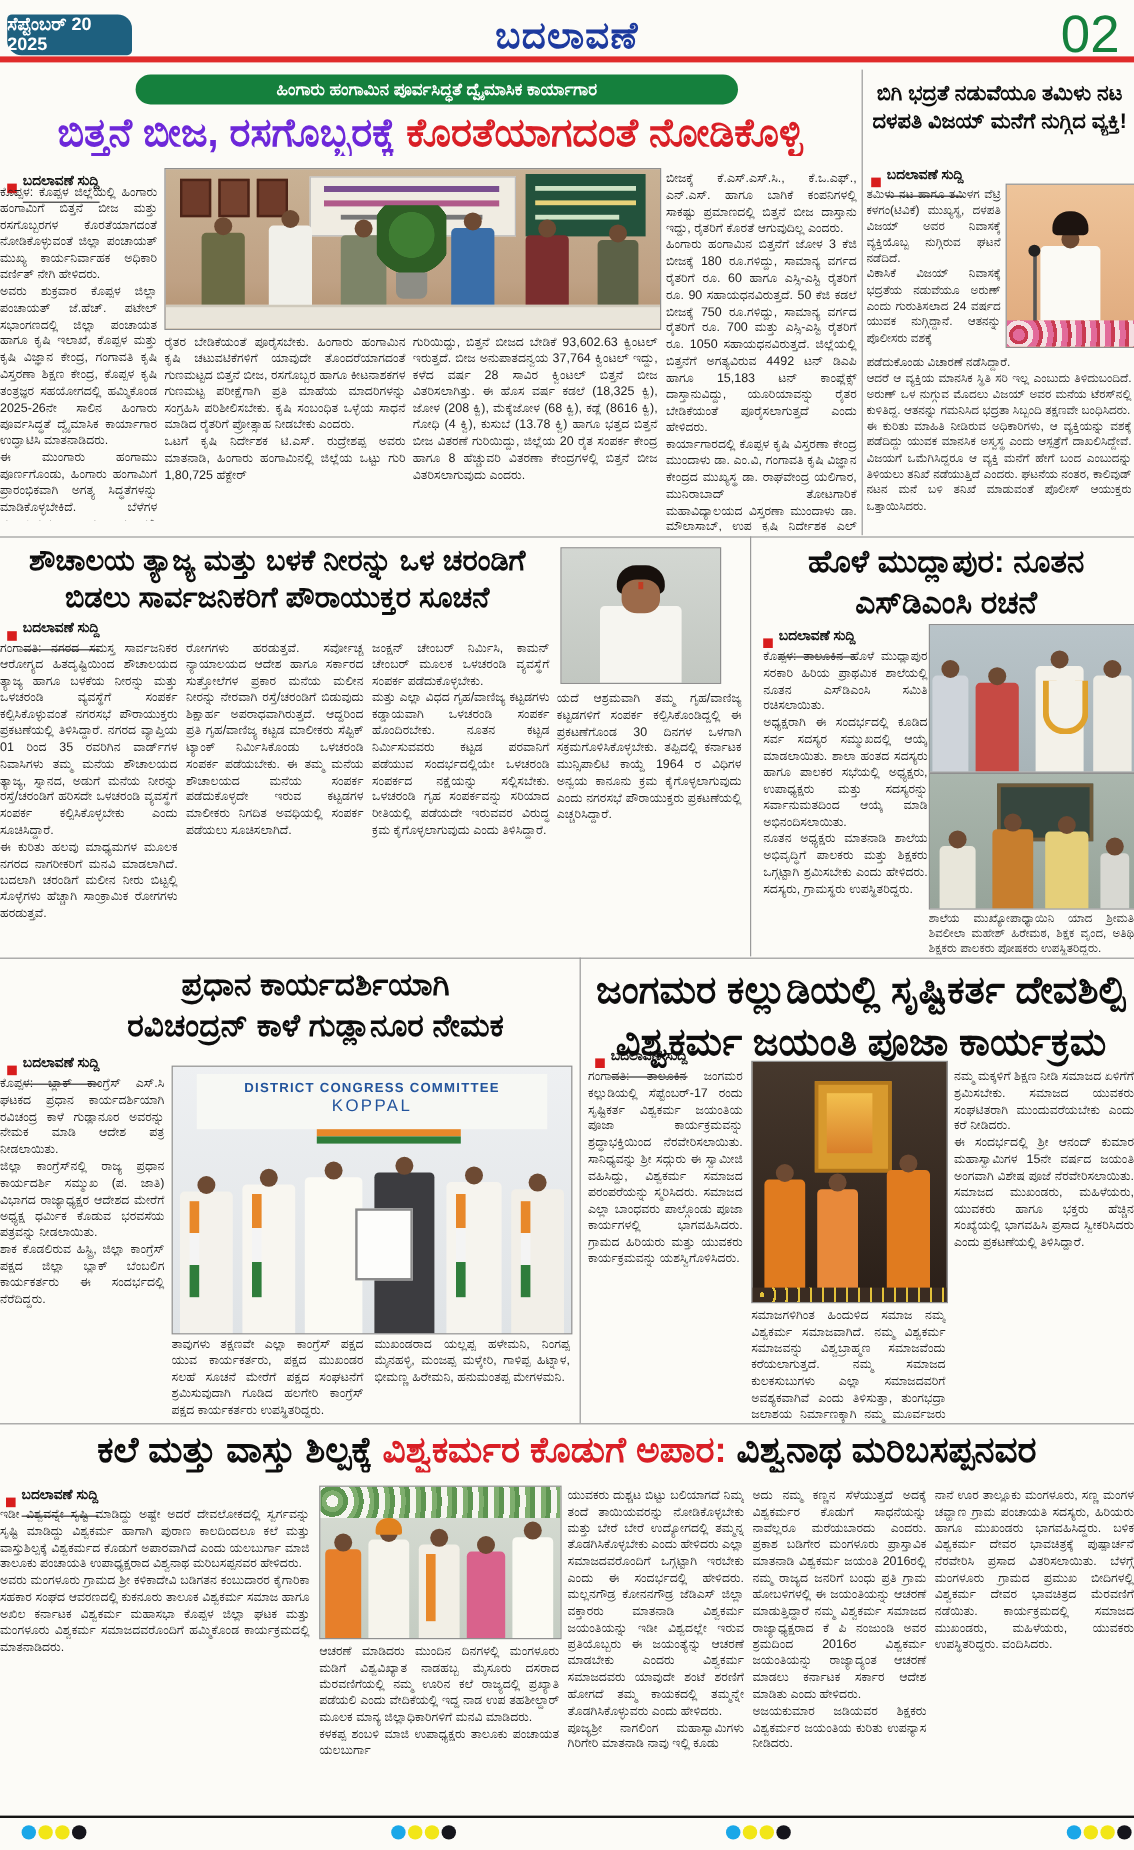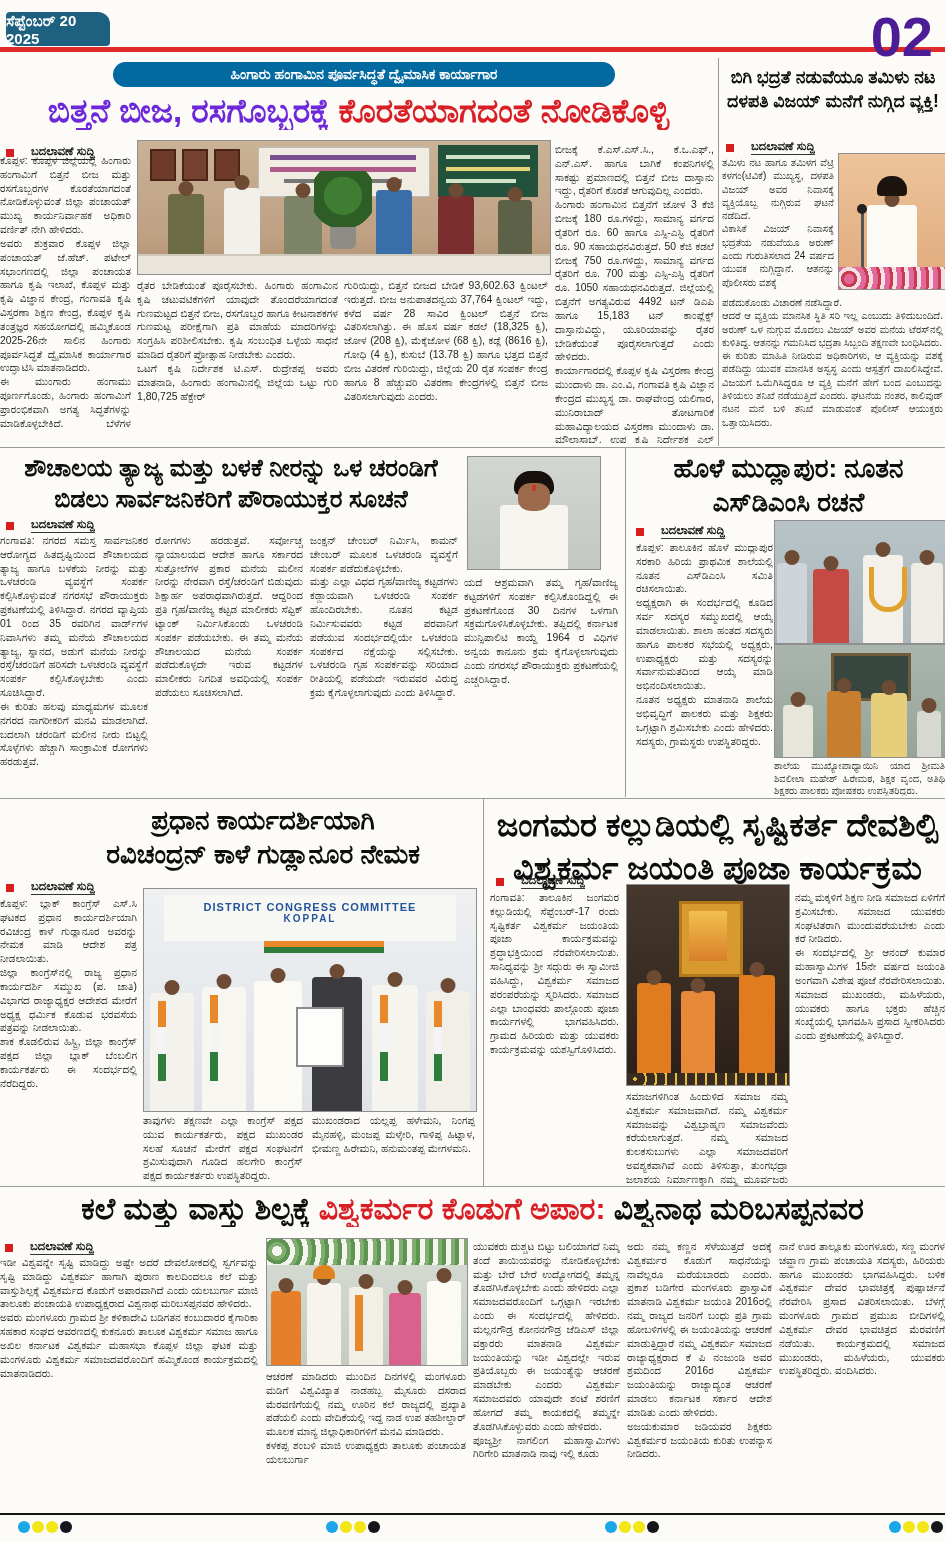--- a/index.html
+++ b/index.html
@@ -3,44 +3,47 @@
 <meta charset="utf-8">
 <style>
   html,body{margin:0;padding:0;}
   body{font-family:"Liberation Sans","DejaVu Sans",sans-serif;background:#e8e6e0;}
   #page{position:relative;width:945px;height:1542px;background:#fcfbf7;margin:0 auto;overflow:hidden;}
   .abs{position:absolute;}
   .col{font-size:10.4px;line-height:1.33;text-align:justify;color:#1c1c1c;white-space:pre-line;overflow:hidden;}
   .headline{font-weight:bold;color:#0d0d0d;text-align:center;overflow:hidden;}
   .byline{display:flex;align-items:center;gap:5px;font-size:11.5px;font-weight:bold;color:#111;}
   .byline .bullet{width:8px;height:8px;background:#d81d1d;display:inline-block;}
-  .byline .bl-text{border-bottom:1.5px solid #333;padding-bottom:1px;margin-left:12px;}
+  .byline .bl-text{border-bottom:1.5px solid #333;padding-bottom:11px;}
   .vdiv{position:absolute;width:1px;background:#9a9a9a;}
   .hdiv{position:absolute;height:1px;background:#9a9a9a;}
   .photo{position:absolute;overflow:hidden;border:1px solid #8f8f8f;}
   .fig{position:absolute;border-radius:4px 4px 0 0;}
   .fig:before{content:"";position:absolute;top:-13px;left:50%;transform:translateX(-50%);width:15px;height:15px;border-radius:50%;background:#6d4a33;}
   .caption{font-size:9.8px;line-height:1.3;color:#222;text-align:justify;font-weight:500;overflow:hidden;}
   .dotgroup{position:absolute;top:1521px;display:flex;gap:2px;}
   .dot{width:12px;height:12px;border-radius:50%;}
 </style>
 </head>
 <body>
 
 <div id="page">
 
   <div class="abs" style="left:6px;top:12px;width:104px;height:34px;background:#1e607f;border-radius:4px 12px 4px 12px;color:#fff;font-weight:bold;font-size:15px;display:flex;align-items:center;justify-content:center;">
     <span>ಸೆಪ್ಟೆಂಬರ್ 20 2025</span>
   </div>
   <div class="abs" style="left:0;top:47px;width:945px;height:5px;background:#e02b2b;"></div>
-  <div class="abs" style="right:12px;top:4px;font-size:56px;font-weight:bold;color:#4c1d95;">
+  <div class="abs" style="left:0;top:12px;width:945px;text-align:center;font-size:31px;font-weight:bold;color:#1d3a9e;letter-spacing:1px;">
+    <span>ಬದಲಾವಣೆ</span>
+  </div>
+  <div class="abs" style="right:12px;top:4px;font-size:44px;font-weight:normal;color:#15803d;">
     <span>02</span>
   </div>
 
-  <div class="abs" style="left:113px;top:62px;width:502px;height:25px;background:#0369a1;border-radius:13px;color:#fff;font-weight:bold;font-size:14px;display:flex;align-items:center;justify-content:center;">
+  <div class="abs" style="left:113px;top:62px;width:502px;height:25px;background:#15803d;border-radius:13px;color:#fff;font-weight:bold;font-size:14px;display:flex;align-items:center;justify-content:center;">
     <span>ಹಿಂಗಾರು ಹಂಗಾಮಿನ ಪೂರ್ವಸಿದ್ಧತೆ ದ್ವೈಮಾಸಿಕ ಕಾರ್ಯಾಗಾರ</span>
   </div>
   <div class="abs headline" style="left:0;top:92px;width:717px;font-size:33px;line-height:1.15;">
     <span style="color:#6d28d9;">ಬಿತ್ತನೆ ಬೀಜ, ರಸಗೊಬ್ಬರಕ್ಕೆ </span><span style="color:#d91f26;">ಕೊರತೆಯಾಗದಂತೆ ನೋಡಿಕೊಳ್ಳಿ</span>
   </div>
   <div class="abs byline" style="left:6px;top:145px;">
     <span class="bullet"></span>
     <span class="bl-text">ಬದಲಾವಣೆ ಸುದ್ದಿ</span>
   </div>
 
@@ -157,21 +160,21 @@
   <div class="abs byline" style="left:6px;top:880px;">
     <span class="bullet"></span>
     <span class="bl-text">ಬದಲಾವಣೆ ಸುದ್ದಿ</span>
   </div>
   <div class="abs col" style="left:0;top:897px;width:137px;height:288px;">ಕೊಪ್ಪಳ: ಬ್ಲಾಕ್ ಕಾಂಗ್ರೆಸ್ ಎಸ್.ಸಿ ಘಟಕದ ಪ್ರಧಾನ ಕಾರ್ಯದರ್ಶಿಯಾಗಿ ರವಿಚಂದ್ರ ಕಾಳೆ ಗುಡ್ಲಾನೂರ ಅವರನ್ನು ನೇಮಕ ಮಾಡಿ ಆದೇಶ ಪತ್ರ ನೀಡಲಾಯಿತು.
 ಜಿಲ್ಲಾ ಕಾಂಗ್ರೆಸ್‌ನಲ್ಲಿ ರಾಜ್ಯ ಪ್ರಧಾನ ಕಾರ್ಯದರ್ಶಿ ಸಮ್ಮುಖ (ಪ. ಜಾತಿ) ವಿಭಾಗದ ರಾಜ್ಯಾಧ್ಯಕ್ಷರ ಆದೇಶದ ಮೇರೆಗೆ ಅಧ್ಯಕ್ಷ ಧರ್ಮಿಕ ಕೊಡುವ ಭರವಸೆಯ ಪತ್ರವನ್ನು ನೀಡಲಾಯಿತು.
 ಶಾಕ ಕೊಡಲಿರುವ ಹಿಸ್ಟ್ರಿ, ಜಿಲ್ಲಾ ಕಾಂಗ್ರೆಸ್ ಪಕ್ಷದ ಜಿಲ್ಲಾ ಬ್ಲಾಕ್ ಬೆಂಬಲಿಗ ಕಾರ್ಯಕರ್ತರು ಈ ಸಂದರ್ಭದಲ್ಲಿ ನೆರೆದಿದ್ದರು.</div>
   <div class="photo" style="left:143px;top:888px;width:332px;height:222px;background:linear-gradient(#eef0f2,#dfe3e6);">
     <div class="abs" style="left:20px;top:6px;width:292px;height:46px;background:#f7f8f4;text-align:center;">
       <div style="font-size:11px;font-weight:bold;color:#23549c;letter-spacing:1px;margin-top:6px;">DISTRICT CONGRESS COMMITTEE</div>
-      <div style="font-size:10px;font-weight:bold;color:#23549c;letter-spacing:2px;">KOPPAL</div>
+      <div style="font-size:14px;font-weight:normal;color:#23549c;letter-spacing:2px;">KOPPAL</div>
     </div>
     <div class="abs" style="left:120px;top:52px;width:120px;height:6px;background:#e8882a;"></div>
     <div class="abs" style="left:120px;top:58px;width:120px;height:6px;background:#2f7d3b;"></div>
     <div class="fig" style="left:6px;bottom:0;width:44px;height:118px;background:#f4f2ec;"></div>
     <div class="fig" style="left:58px;bottom:0;width:44px;height:124px;background:#f8f6f0;"></div>
     <div class="fig" style="left:110px;bottom:0;width:48px;height:130px;background:#fbfaf4;"></div>
     <div class="fig" style="left:168px;bottom:0;width:50px;height:134px;background:#3c3c40;"></div>
     <div class="fig" style="left:228px;bottom:0;width:46px;height:126px;background:#f6f4ee;"></div>
     <div class="fig" style="left:282px;bottom:0;width:44px;height:120px;background:#f2efe8;"></div>
     <div class="abs" style="left:14px;bottom:30px;width:8px;height:80px;background:linear-gradient(#e8882a 33%,#f4f4f4 33% 66%,#2f7d3b 66%);"></div>

